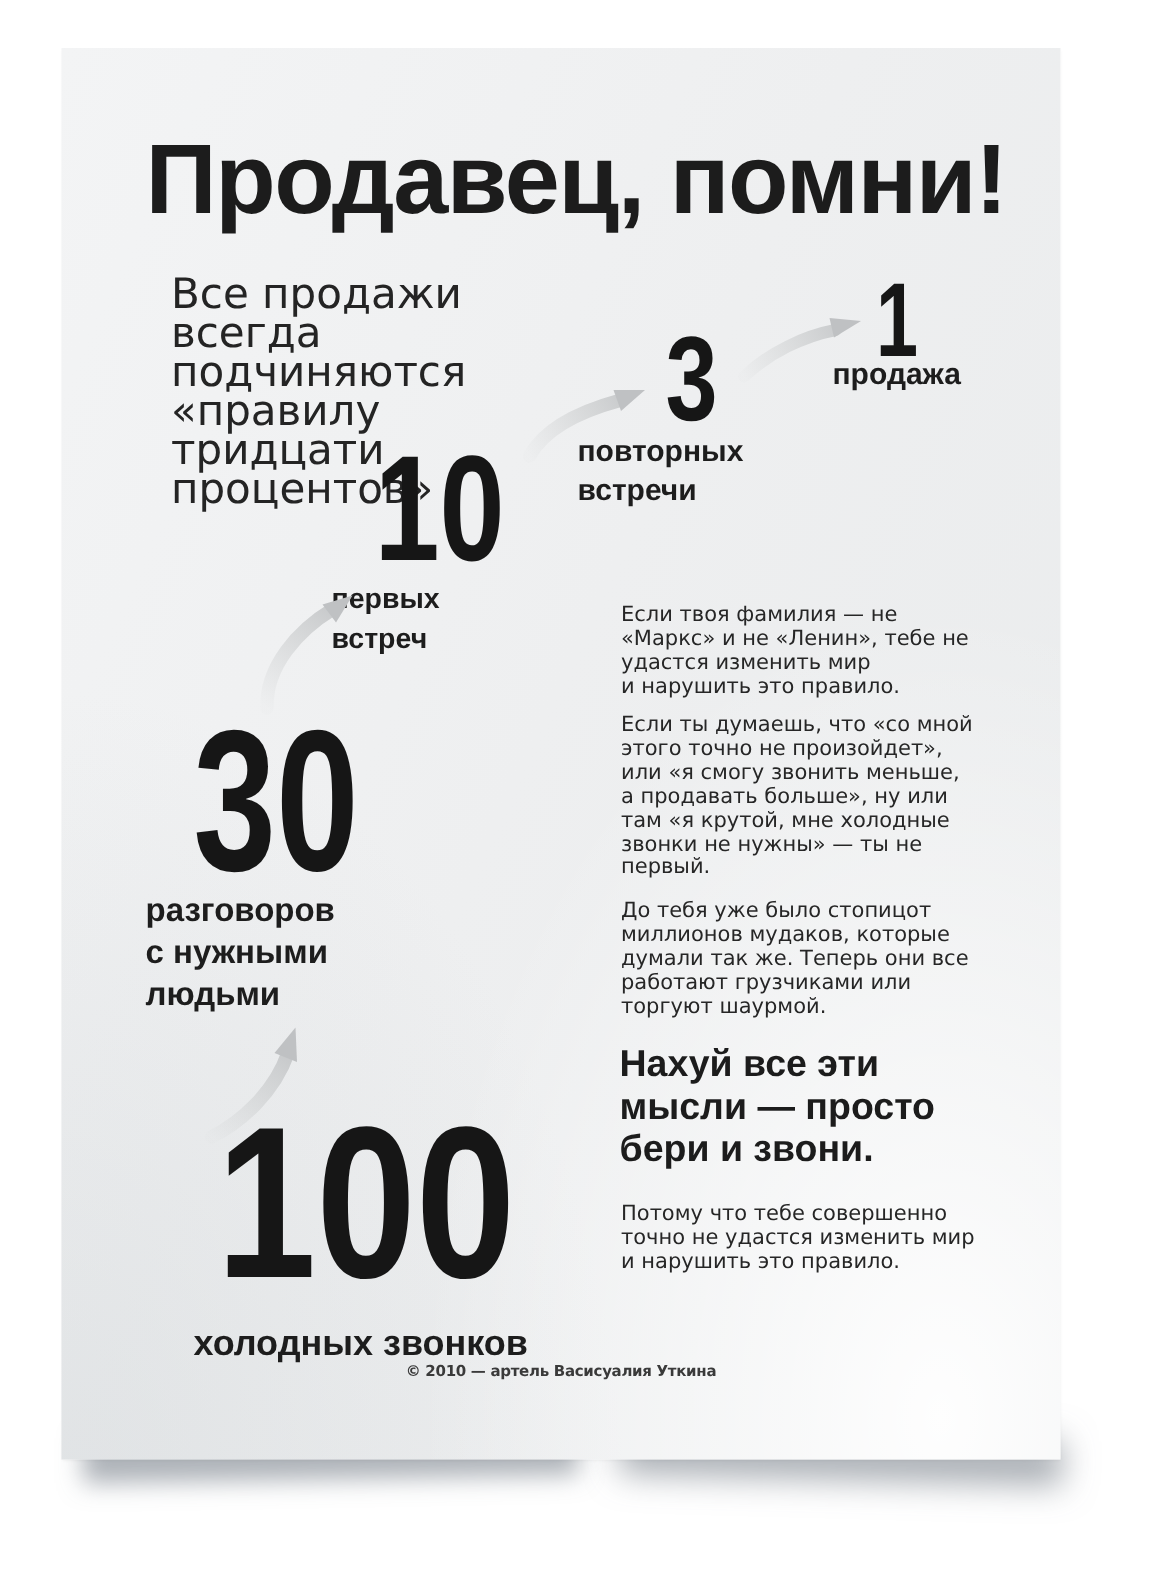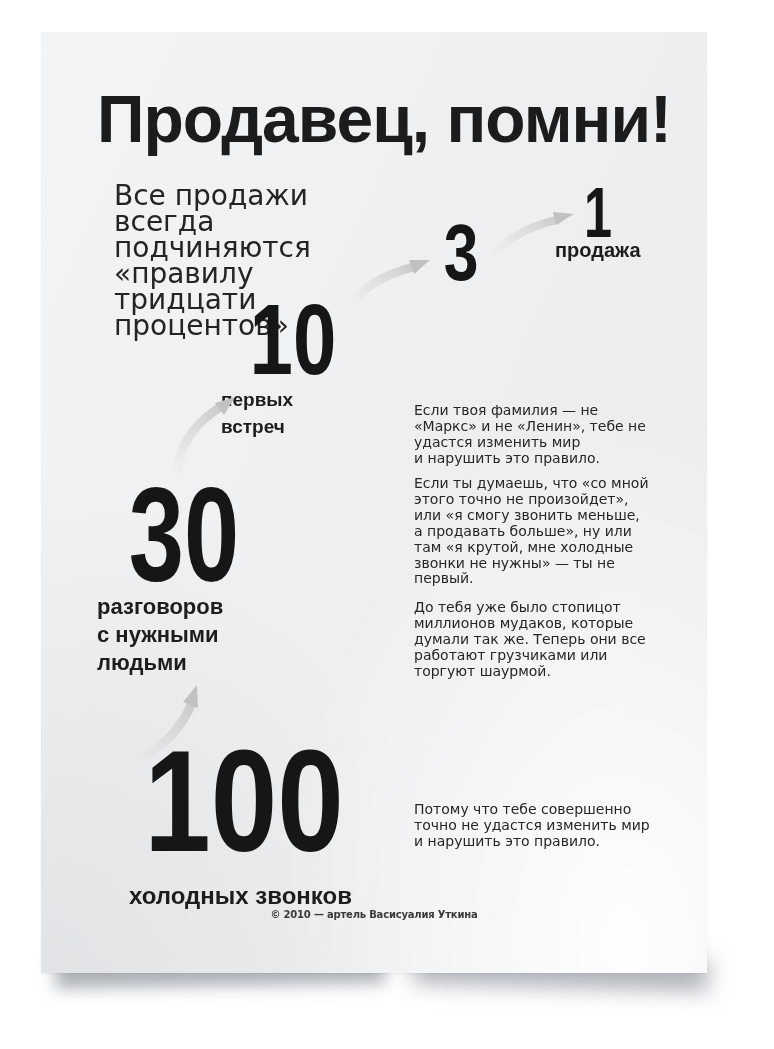--- a/index.html
+++ b/index.html
@@ -98,20 +98,22 @@
   <div class="abs num num-30">30</div>
   <div class="abs numlabel label-30">разговоров
 с нужными
 людьми</div>
 
   <div class="abs num num-10">10</div>
   <div class="abs numlabel label-10">первых
 встреч</div>
 
   <div class="abs num num-3">3</div>
+  <div class="abs numlabel label-3">повторных
+встречи</div>
 
   <div class="abs num num-1">1</div>
   <div class="abs numlabel label-1">продажа</div>
 
   <svg class="arrows" width="666" height="941" viewBox="0 0 666 941">
     <defs>
       <linearGradient id="gA" gradientUnits="userSpaceOnUse" x1="100" y1="726" x2="154" y2="660">
         <stop offset="0" stop-color="#cdcfd0" stop-opacity="0.05"></stop>
         <stop offset="0.55" stop-color="#c8cacb" stop-opacity="0.6"></stop>
         <stop offset="1" stop-color="#bfc1c3" stop-opacity="0.95"></stop>
@@ -159,18 +161,21 @@
 или «я смогу звонить меньше,
 а продавать больше», ну или
 там «я крутой, мне холодные
 звонки не нужны» — ты не
 первый.</div>
   <div class="abs bodytext para-3">До тебя уже было стопицот
 миллионов мудаков, которые
 думали так же. Теперь они все
 работают грузчиками или
 торгуют шаурмой.</div>
+  <div class="abs statement">Нахуй все эти
+мысли — просто
+бери и звони.</div>
   <div class="abs bodytext para-4">Потому что тебе совершенно
 точно не удастся изменить мир
 и нарушить это правило.</div>
 
   <div class="abs footer">© 2010 — артель Васисуалия Уткина</div>
 </div>
 
 </body></html>

